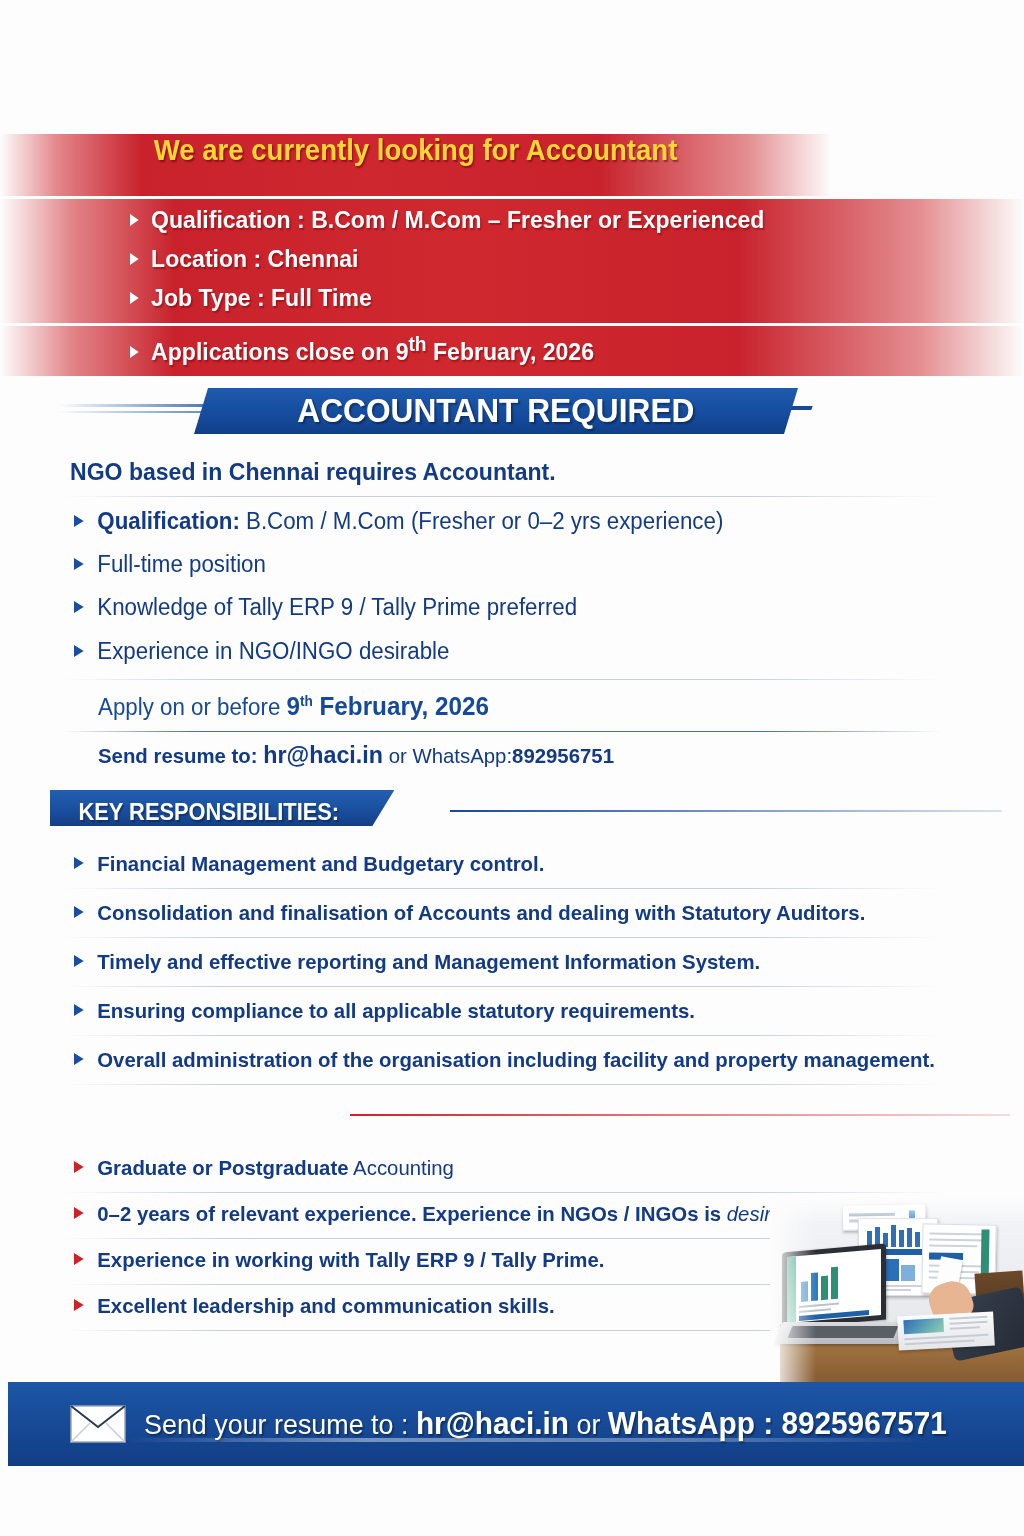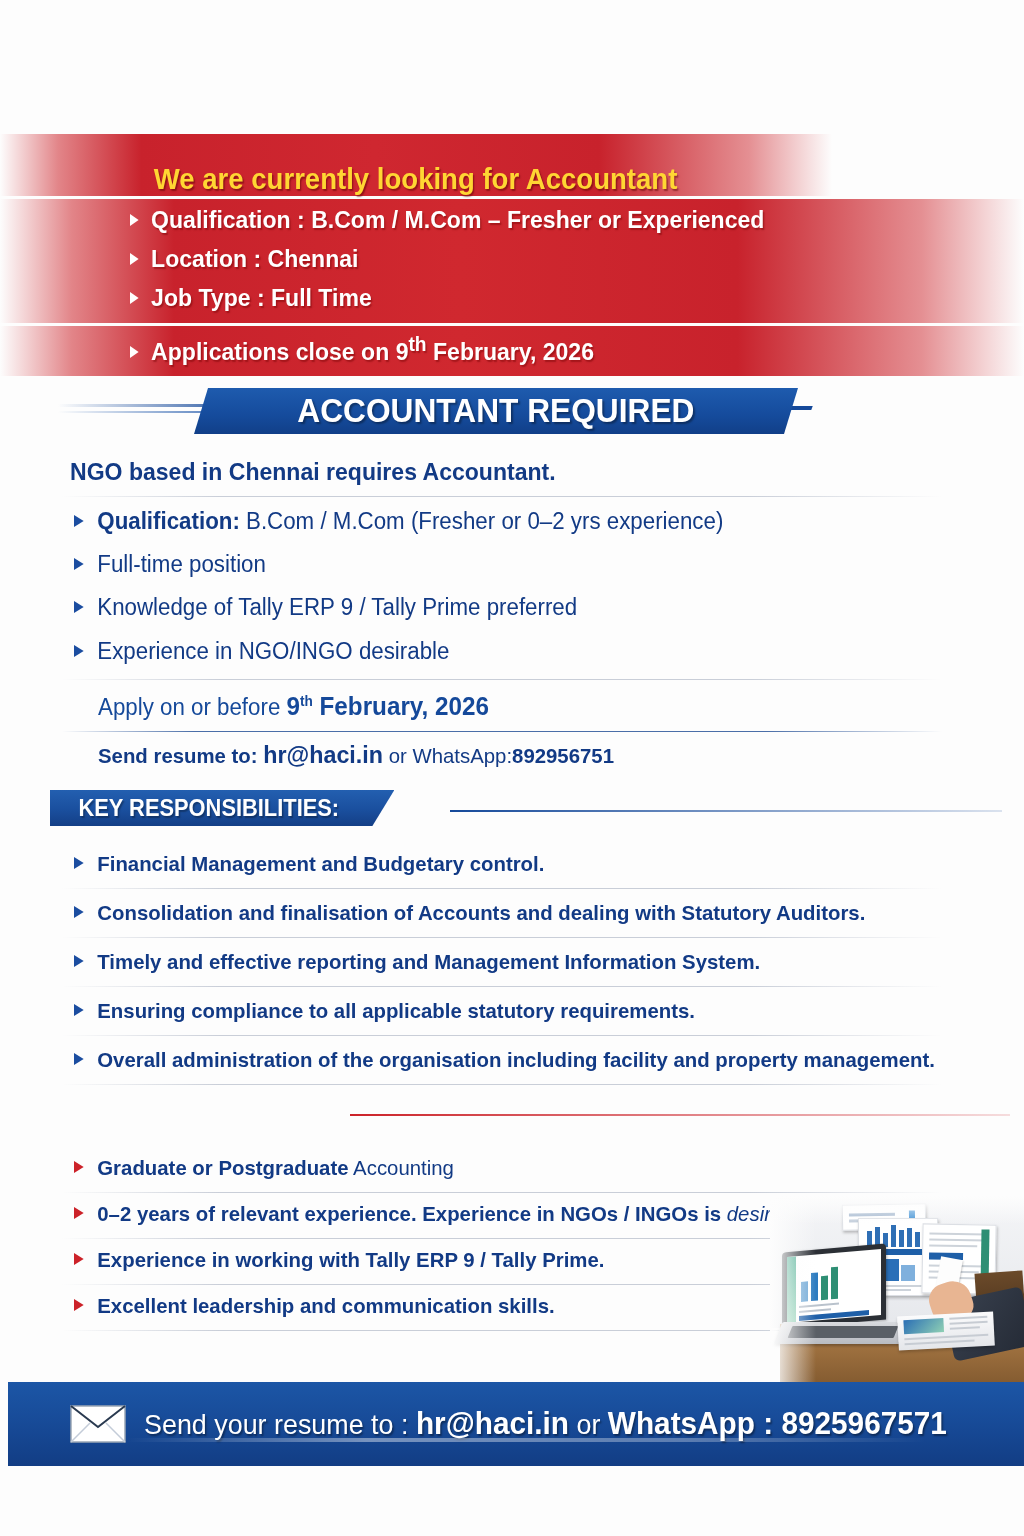--- a/index.html
+++ b/index.html
@@ -26,21 +26,21 @@
     text-shadow:2px 2px 2px rgba(0,0,0,.38);
   }
   .header-title .big { font-size:45px; }
   .header-title .sm  { font-size:31px; }
 
   
   .red-band {
     position:absolute; left:0; top:134px; width:832px; height:62px;
     background:linear-gradient(90deg,rgba(204,34,41,0) 0%,rgba(204,34,41,.55) 7%,
       #c8222c 17%,#cf2730 45%,#c8222c 72%,rgba(204,34,41,.5) 90%,rgba(204,34,41,0) 100%);
-    display:flex; align-items:flex-end; justify-content:center;
+    display:flex; align-items:flex-start; justify-content:center;
   }
   .red-band-title {
     color:#ffd633; font-size:29px; font-weight:bold;
     transform:scaleX(.95);
     text-shadow:1.5px 1.5px 1.5px rgba(90,0,0,.5);
   }
   .red-band2 {
     position:absolute; left:0; top:199px; width:1024px; height:124px;
     background:linear-gradient(90deg,rgba(204,34,41,0) 0%,rgba(204,34,41,.55) 7%,
       #c8222c 17%,#d0282f 45%,#c8222c 72%,rgba(204,34,41,.5) 90%,rgba(204,34,41,0) 100%);
@@ -135,21 +135,21 @@
   .send-line .mail { font-size:24px; font-weight:bold; }
 
   
   .tag-wrap { position:absolute; height:36px; }
   .tag-shape {
     position:absolute; left:0; top:0; height:36px;
     clip-path:polygon(0 0,100% 0,calc(100% - 22px) 100%,0 100%);
     display:flex; align-items:center;
     box-shadow:0 1px 3px rgba(0,0,0,.2);
   }
-  .tag-blue { background:linear-gradient(180deg,#235fb0 0%,#1a4f9e 55%,#143f86 100%); }
+  .tag-blue { background:linear-gradient(180deg,#235fb0 0%,#1a4f9e 55%,#143f86 100%);align-items:flex-end; }
   .tag-red  { background:linear-gradient(180deg,#d5333a 0%,#c8232b 55%,#ae1a22 100%); }
   .tag-text {
     color:#fff; font-size:23px; font-weight:bold;
     padding-left:30px; padding-right:40px; white-space:nowrap;
     transform:scaleX(.95); transform-origin:left center;
     text-shadow:1.5px 1.5px 1.5px rgba(0,0,0,.3);
   }
   .tag-line { position:absolute; top:20px; height:2px; }
   .tag-line.blue { background:linear-gradient(90deg,#15499a 0%,rgba(21,73,154,.15) 100%); }
   .tag-line.red  { background:linear-gradient(90deg,#cc2229 0%,rgba(204,34,41,.15) 100%); }

